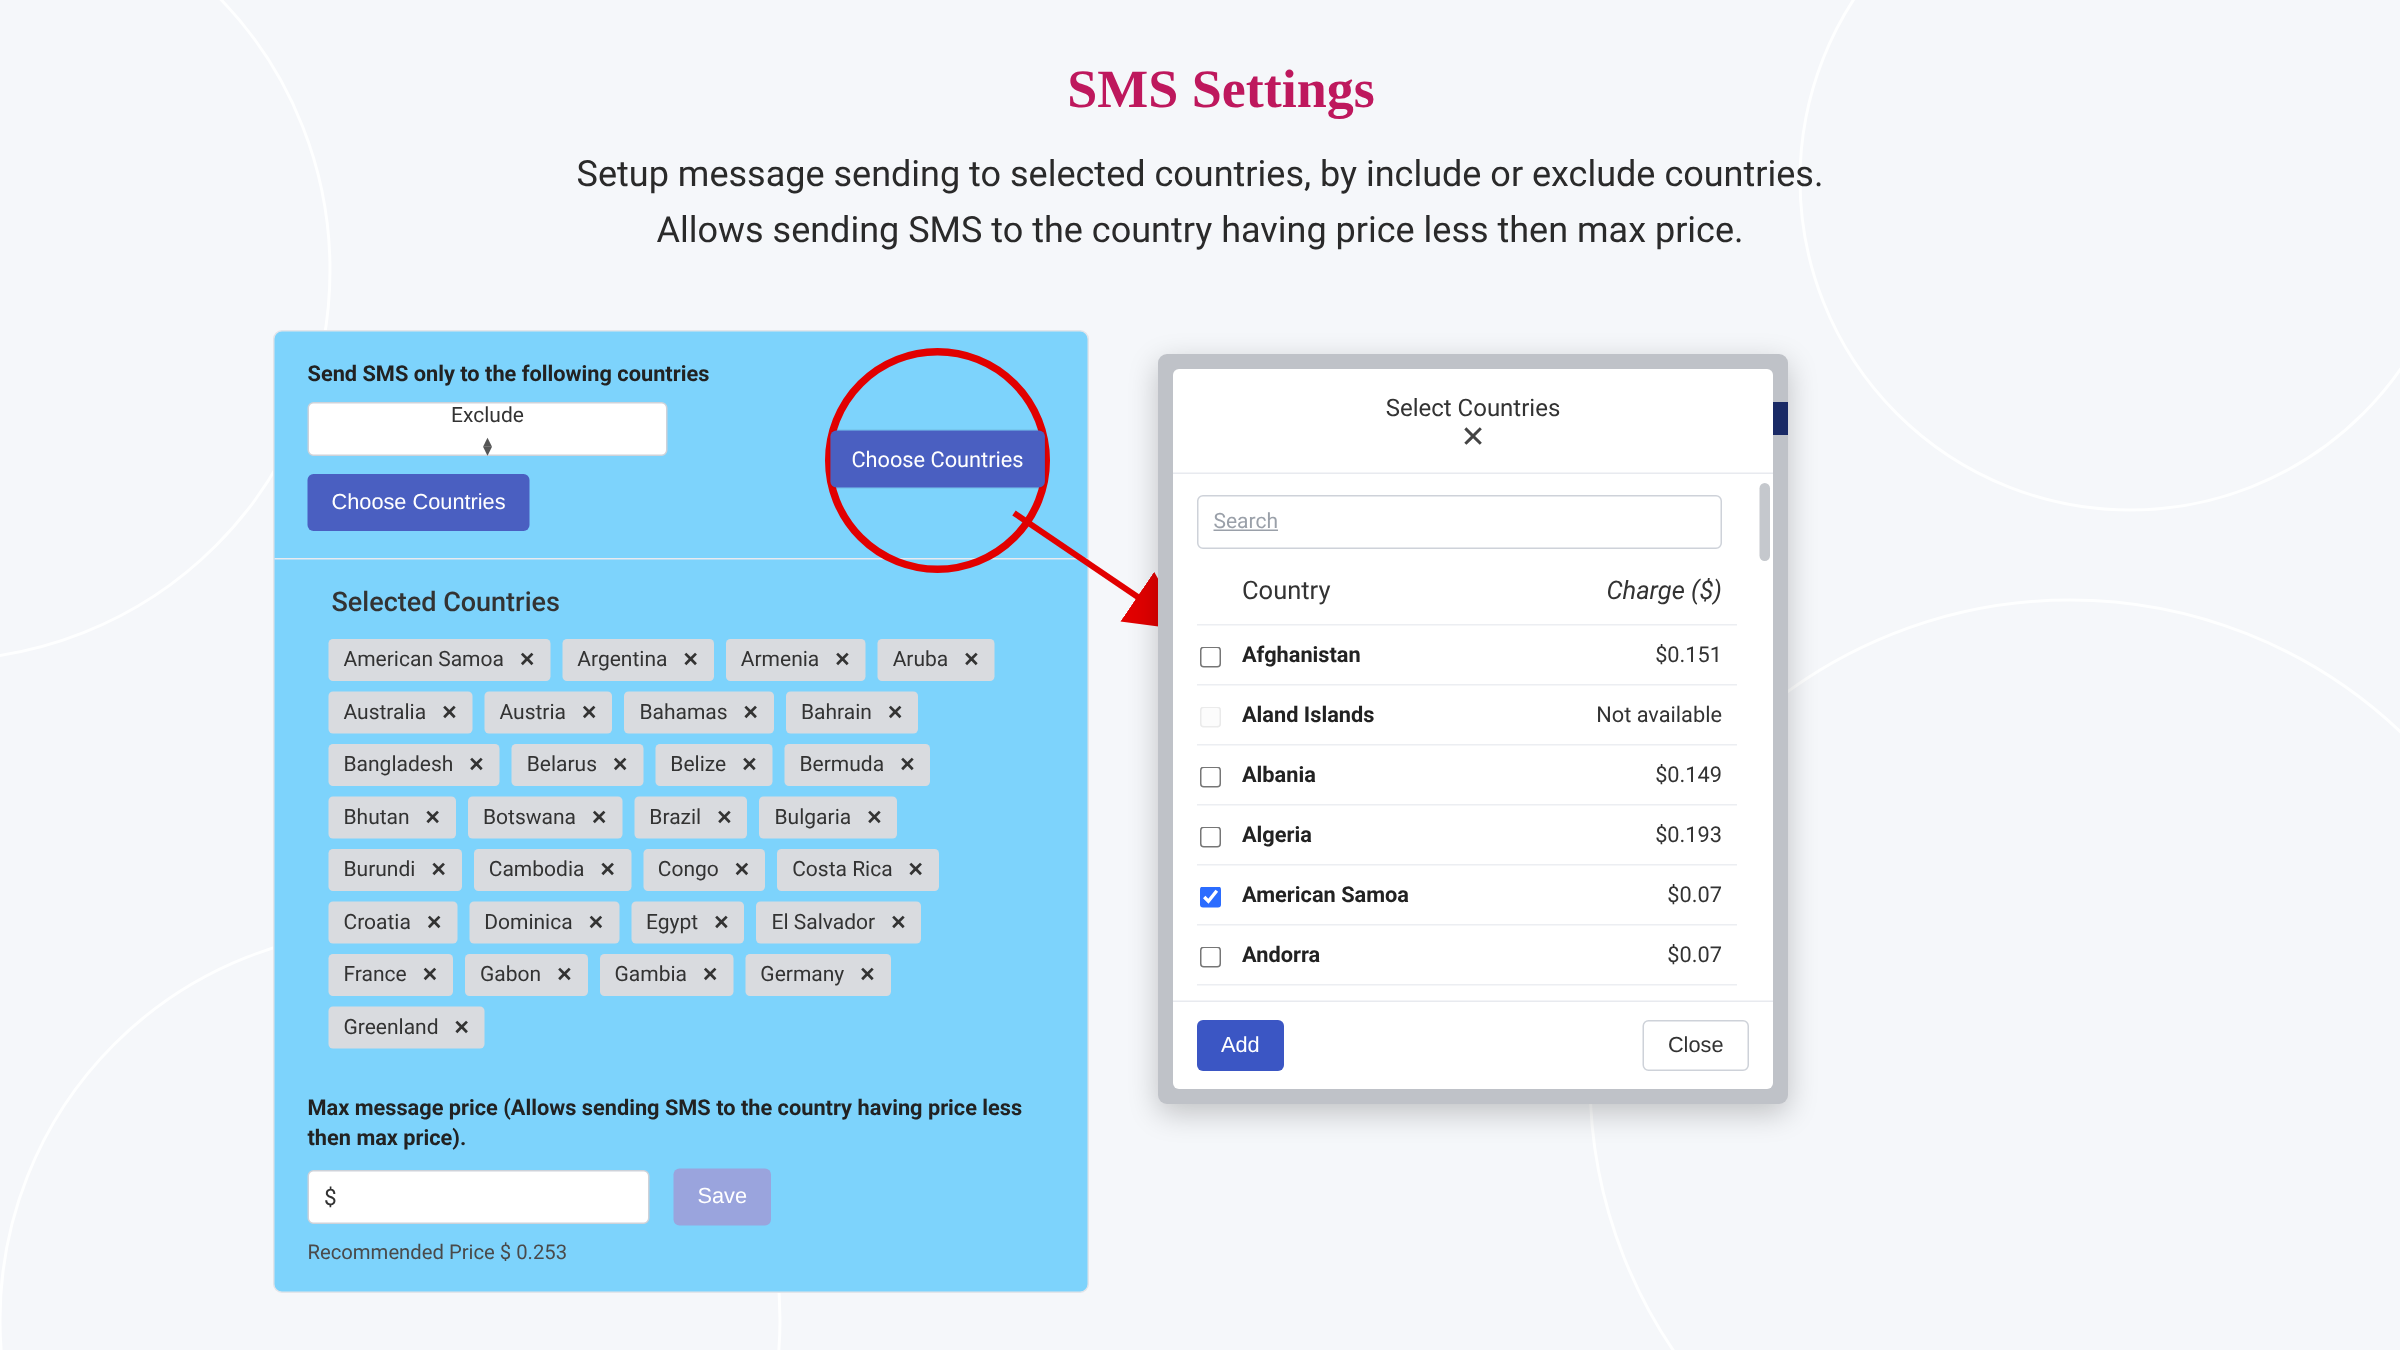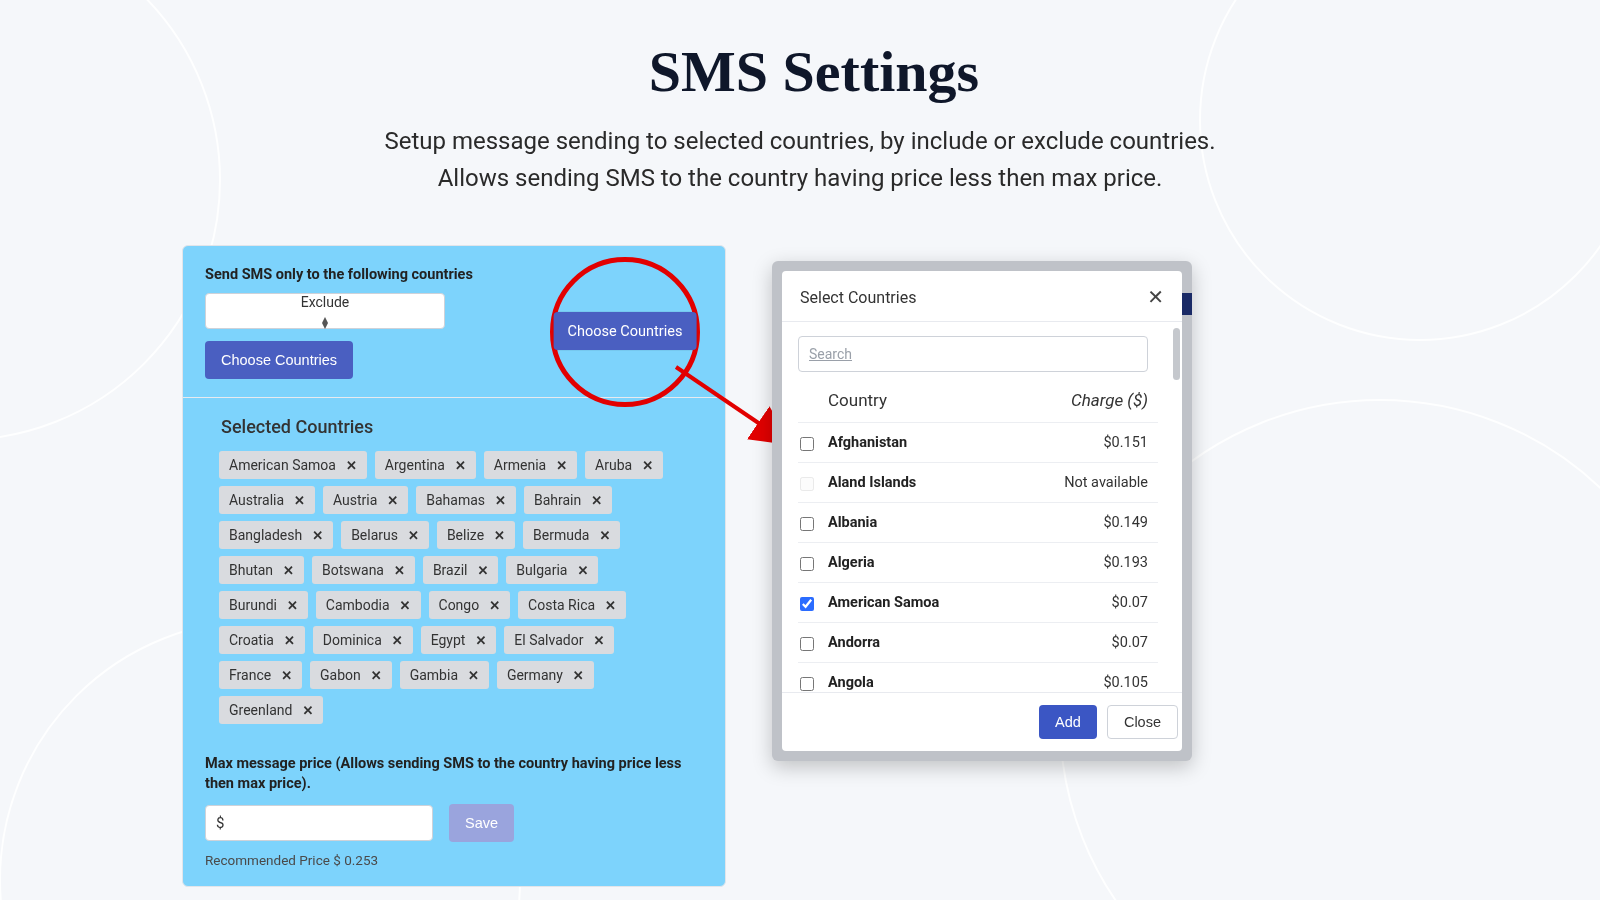--- a/index.html
+++ b/index.html
@@ -19,24 +19,24 @@
   }
   .bg-deco svg { position: absolute; }
   .page {
     position: relative;
     z-index: 1;
     width: 100%;
     height: 100%;
   }
   .title {
     font-family: Georgia, "Times New Roman", serif;
-    font-size: 58px;
+    font-size: 36px;
     font-weight: 700;
     text-align: center;
-    color: #0f172a;
+    color: #be185d;
     margin-top: 38px;
     padding-left: 28px;
   }
   .subtitle {
     text-align: center;
     font-size: 24px;
     color: #2a2a2a;
     line-height: 1.55;
     margin-top: 18px;
     font-weight: 400;
@@ -233,20 +233,21 @@
     border-radius: 4px;
     height: 100%;
     display: flex;
     flex-direction: column;
   }
   .modal-header {
     display: flex;
     justify-content: space-between;
     align-items: center;
     padding: 16px 18px 14px;
+    flex-direction: column;
   }
   .modal-title { font-size: 16px; color: #333; }
   .modal-close {
     font-size: 20px;
     color: #444;
     cursor: pointer;
     line-height: 1;
   }
   .modal-hr { border-top: 1px solid #e8eaef; }
   .modal-body {
@@ -302,23 +303,23 @@
     justify-content: flex-start;
     padding-left: 2px;
   }
   .ct-cb input { width: 14px; height: 14px; accent-color: #2b6cff; }
   .ct-cb input:disabled { opacity: .45; }
   .ct-name { flex: 1; font-weight: 700; color: #222; }
   .ct-charge { width: 120px; text-align: right; padding-right: 10px; color: #333; }
   .ct-row.cut { padding-bottom: 0; }
   .modal-footer {
     border-top: 1px solid #e8eaef;
-    padding: 12px 4px;
-    display: flex;
-    justify-content: flex-end;
+    padding: 12px 16px;
+    display: flex;
+    justify-content: space-between;
     gap: 10px;
   }
   .modal-footer .btn { height: 34px; }
 </style>
 </head>
 <body>
 
 <div class="bg-deco">
   <svg width="1600" height="900" style="left:0;top:0" viewBox="0 0 1600 900">
     <circle cx="-40" cy="180" r="260" fill="none" stroke="#fff" stroke-width="2" opacity=".9"></circle>

